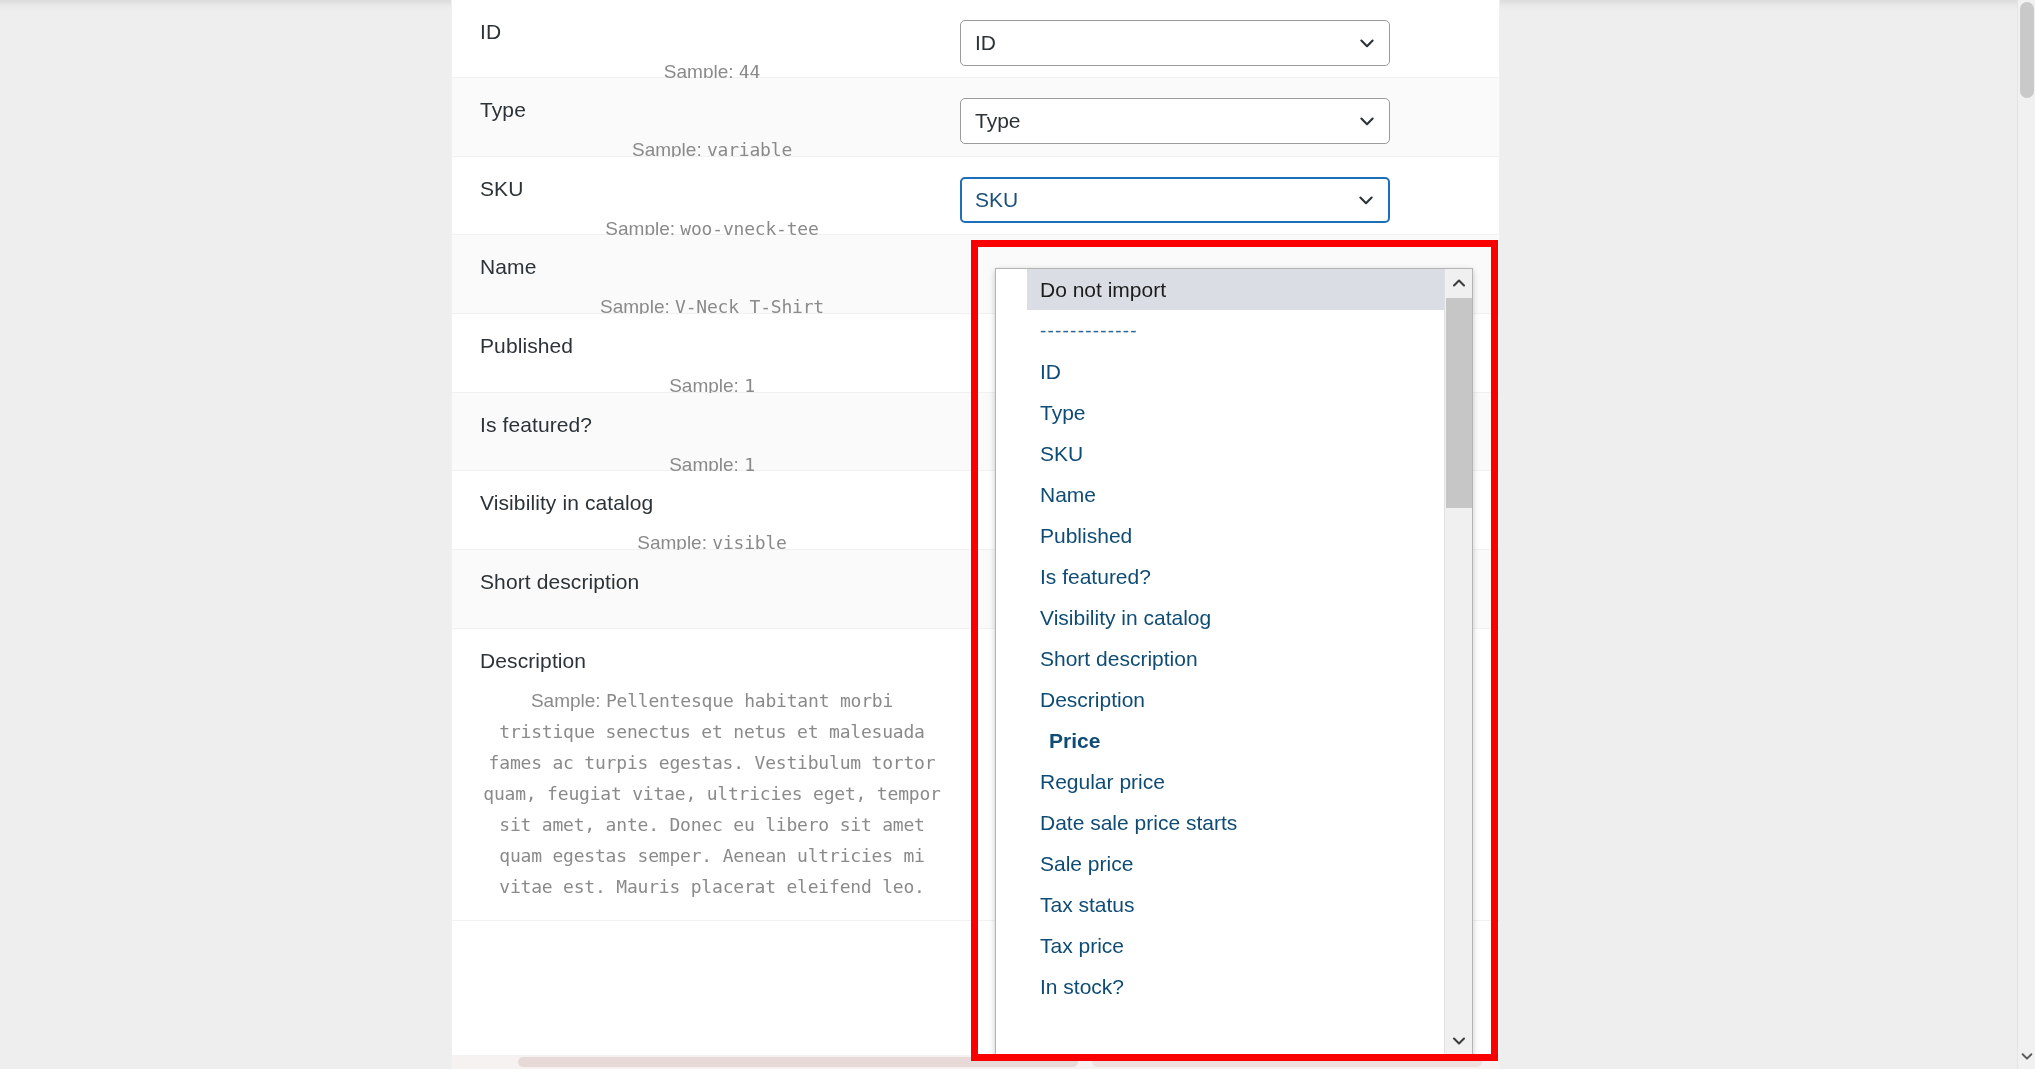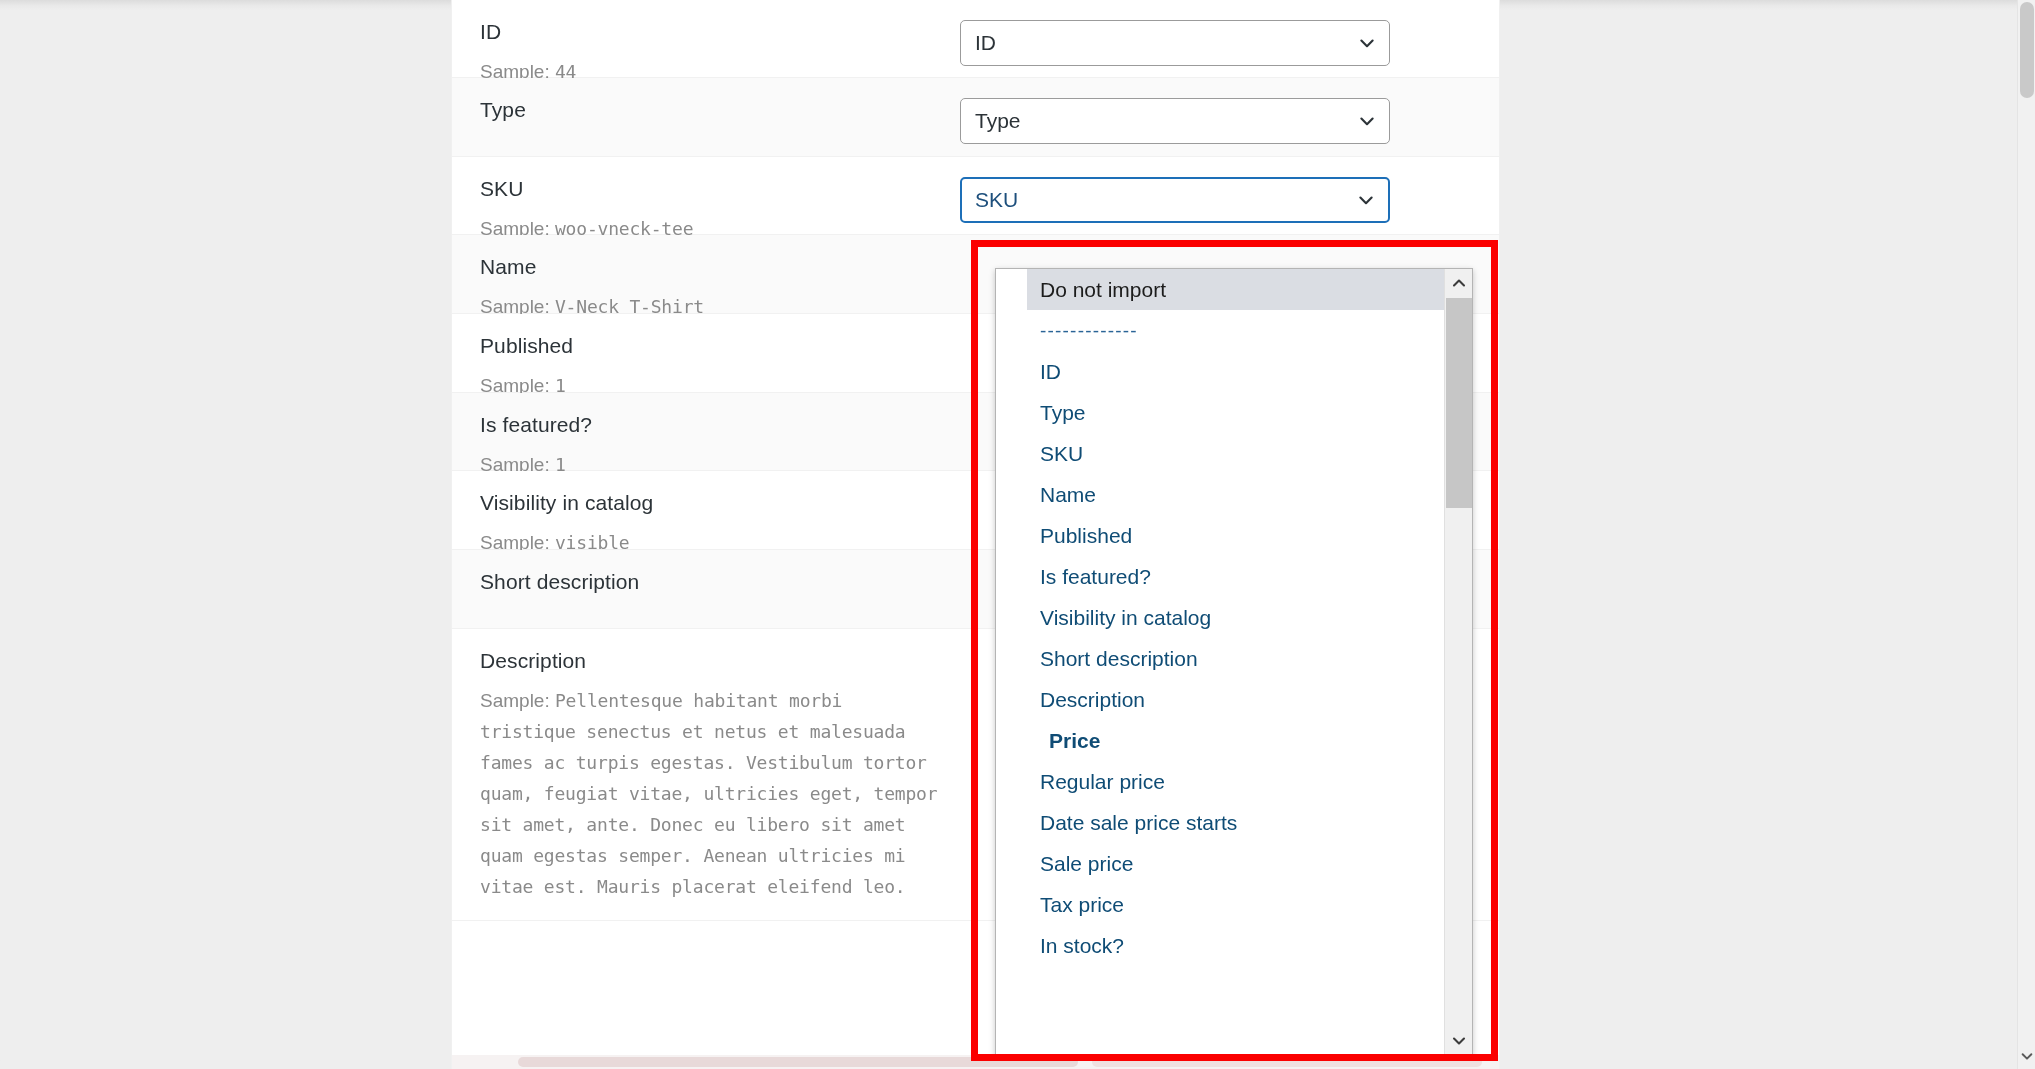--- a/index.html
+++ b/index.html
@@ -65,20 +65,21 @@
     font-family: "Liberation Sans", sans-serif;
     margin-bottom: 10px;
     letter-spacing: .1px;
   }
 
   .col-sample {
     font-size: 19px;
     line-height: 31px;
     color: #8a8a8a;
     font-family: "Liberation Sans", sans-serif;
+    text-align: center;
   }
   .col-sample .mono {
     font-family: "DejaVu Sans Mono", "Liberation Mono", monospace;
     font-size: 18px;
     color: #8a8a8a;
     letter-spacing: -.2px;
   }
 
   .row-right {
     flex: 1 1 auto;
@@ -296,20 +297,21 @@
             <span>ID</span>
             <svg class="select-caret" viewBox="0 0 16 16" aria-hidden="true">
               <path d="M3 5.8 L8 10.8 L13 5.8" fill="none" stroke="#2c3338" stroke-width="1.9" stroke-linecap="round" stroke-linejoin="round"></path>
             </svg>
           </div>
         </div>
       </div>
       <div class="row even" style="height: 79px;">
         <div class="row-left">
           <div class="col-name">Type</div>
+          <div class="col-sample"><span>Sample: </span><span class="mono">variable</span></div>
         </div>
         <div class="row-right">
           <div class="select-box">
             <span>Type</span>
             <svg class="select-caret" viewBox="0 0 16 16" aria-hidden="true">
               <path d="M3 5.8 L8 10.8 L13 5.8" fill="none" stroke="#2c3338" stroke-width="1.9" stroke-linecap="round" stroke-linejoin="round"></path>
             </svg>
           </div>
         </div>
       </div>
@@ -380,20 +382,21 @@
         <div class="dd-option">Name</div>
         <div class="dd-option">Published</div>
         <div class="dd-option">Is featured?</div>
         <div class="dd-option">Visibility in catalog</div>
         <div class="dd-option">Short description</div>
         <div class="dd-option">Description</div>
         <div class="dd-group-label">Price</div>
         <div class="dd-option indented">Regular price</div>
         <div class="dd-option indented">Date sale price starts</div>
         <div class="dd-option indented">Sale price</div>
+        <div class="dd-option">Tax status</div>
         <div class="dd-option">Tax price</div>
         <div class="dd-option">In stock?</div>
       </div>
 
     <div class="dd-scrollbar">
       <div class="dd-sb-arrow">
         <svg width="16" height="16" viewBox="0 0 16 16" aria-hidden="true">
           <path d="M3 10.5 L8 5.5 L13 10.5" fill="none" stroke="#3c3c3c" stroke-width="2.1" stroke-linecap="round" stroke-linejoin="round"></path>
         </svg>
       </div>

